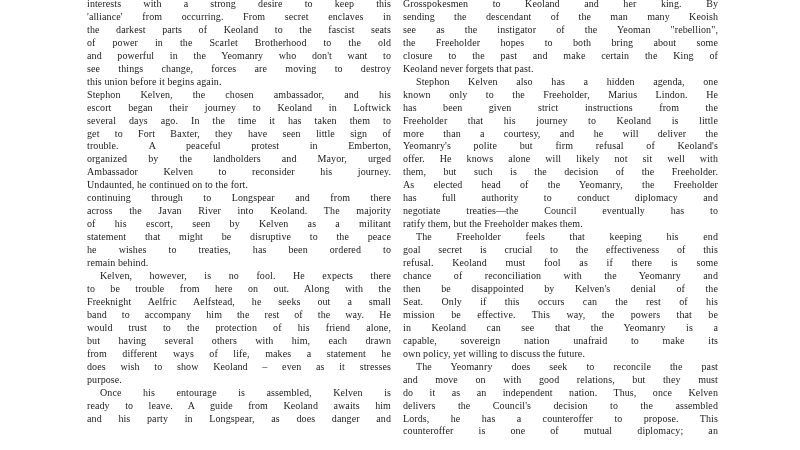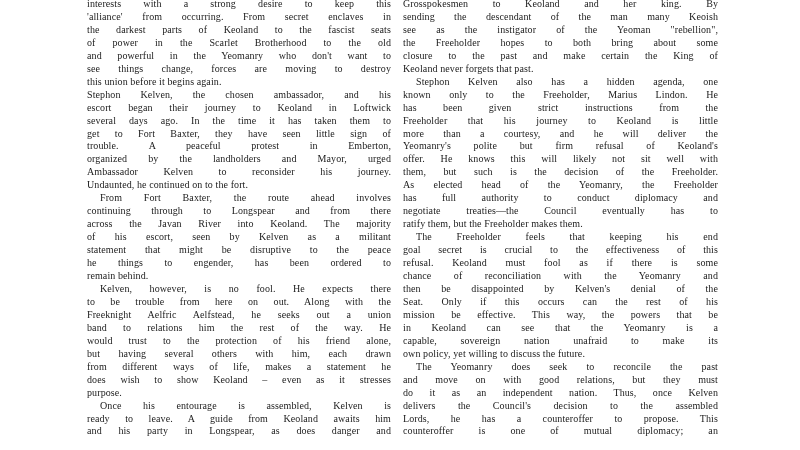--- a/index.html
+++ b/index.html
@@ -60,31 +60,30 @@
       <div class="line">see things change, forces are moving to destroy</div>
       <div class="line end">this union before it begins again.</div>
       <div class="line">Stephon Kelven, the chosen ambassador, and his</div>
       <div class="line">escort began their journey to Keoland in Loftwick</div>
       <div class="line">several days ago. In the time it has taken them to</div>
       <div class="line">get to Fort Baxter, they have seen little sign of</div>
       <div class="line">trouble. A peaceful protest in Emberton,</div>
       <div class="line">organized by the landholders and Mayor, urged</div>
       <div class="line">Ambassador Kelven to reconsider his journey.</div>
       <div class="line end">Undaunted, he continued on to the fort.</div>
-      <div class="line indent">From Fort Baxter, the route ahead involves</div>
       <div class="line">continuing through to Longspear and from there</div>
       <div class="line">across the Javan River into Keoland. The majority</div>
       <div class="line">of his escort, seen by Kelven as a militant</div>
       <div class="line">statement that might be disruptive to the peace</div>
-      <div class="line">he things to engender, has been ordered to</div>
+      <div class="line">he wishes to treaties, has been ordered to</div>
       <div class="line end">remain behind.</div>
       <div class="line indent">Kelven, however, is no fool. He expects there</div>
       <div class="line">to be trouble from here on out. Along with the</div>
-      <div class="line">Freeknight Aelfric Aelfstead, he seeks out a union</div>
-      <div class="line">band to relations him the rest of the way. He</div>
+      <div class="line">Freeknight Aelfric Aelfstead, he seeks out a small</div>
+      <div class="line">band to accompany him the rest of the way. He</div>
       <div class="line">would trust to the protection of his friend alone,</div>
       <div class="line">but having several others with him, each drawn</div>
       <div class="line">from different ways of life, makes a statement he</div>
       <div class="line">does wish to show Keoland – even as it stresses</div>
       <div class="line end">purpose.</div>
       <div class="line indent">Once his entourage is assembled, Kelven is</div>
       <div class="line">ready to leave. A guide from Keoland awaits him</div>
       <div class="line">and his party in Longspear, as does danger and</div>
     </div>
   <div class="column col-right">
@@ -93,21 +92,21 @@
       <div class="line">see as the instigator of the Yeoman "rebellion",</div>
       <div class="line">the Freeholder hopes to both bring about some</div>
       <div class="line">closure to the past and make certain the King of</div>
       <div class="line end">Keoland never forgets that past.</div>
       <div class="line indent">Stephon Kelven also has a hidden agenda, one</div>
       <div class="line">known only to the Freeholder, Marius Lindon. He</div>
       <div class="line">has been given strict instructions from the</div>
       <div class="line">Freeholder that his journey to Keoland is little</div>
       <div class="line">more than a courtesy, and he will deliver the</div>
       <div class="line">Yeomanry's polite but firm refusal of Keoland's</div>
-      <div class="line">offer. He knows this will likely not sit well with</div>
+      <div class="line">offer. He knows alone will likely not sit well with</div>
       <div class="line">them, but such is the decision of the Freeholder.</div>
       <div class="line">As elected head of the Yeomanry, the Freeholder</div>
       <div class="line">has full authority to conduct diplomacy and</div>
       <div class="line">negotiate treaties—the Council eventually has to</div>
       <div class="line end">ratify them, but the Freeholder makes them.</div>
       <div class="line indent">The Freeholder feels that keeping his end</div>
       <div class="line">goal secret is crucial to the effectiveness of this</div>
       <div class="line">refusal. Keoland must fool as if there is some</div>
       <div class="line">chance of reconciliation with the Yeomanry and</div>
       <div class="line">then be disappointed by Kelven's denial of the</div>

